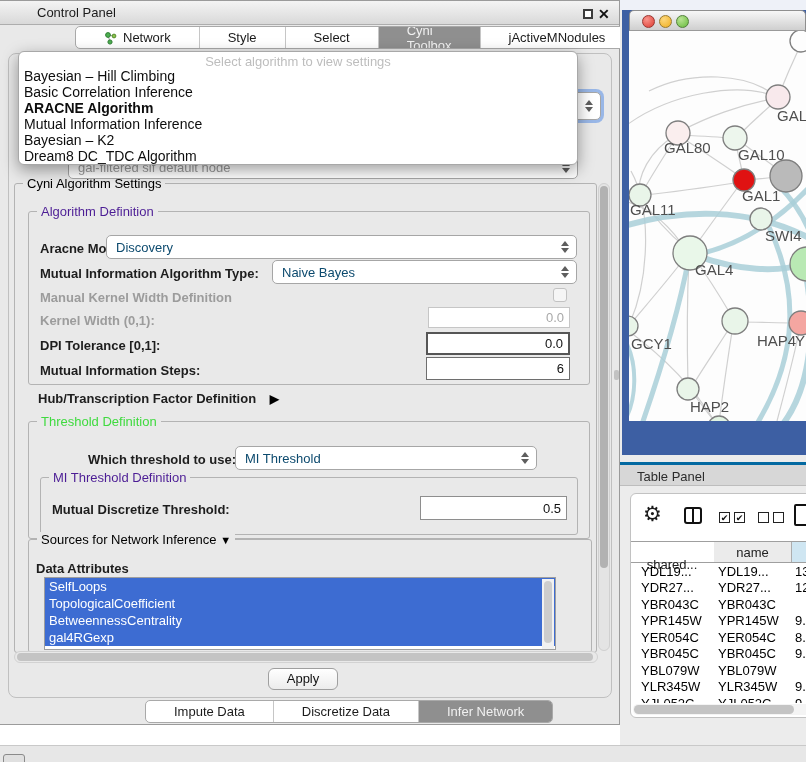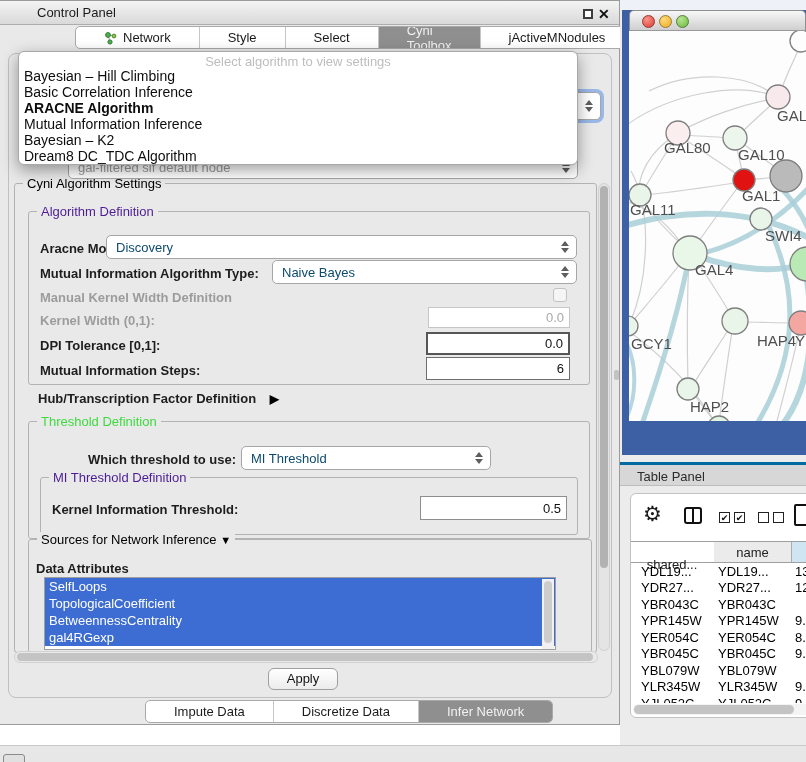--- a/index.html
+++ b/index.html
@@ -242,31 +242,31 @@
 
   <div class="hub-row">
     <span>Hub/Transcription Factor Definition</span>
     <span class="tri-right">▶</span>
   </div>
 
   <div class="fset" style="left:28px; top:420px; width:562px; height:118px;">
     <span class="legend green">Threshold Definition</span>
   </div>
   <div class="lbl" style="left:88px; top:451px;">Which threshold to use:</div>
-  <div class="combo" style="left:241px; top:445px; width:250px;text-align:right;">
+  <div class="combo" style="left:235px; top:445px; width:302px;text-align:right;">
     <span>MI Threshold</span>
     <span class="arrows">
         <span class="tri-up"></span>
         <span class="tri-dn"></span>
       </span>
   </div>
   <div class="fset" style="left:40px; top:476px; width:538px; height:58px;">
     <span class="legend blue">MI Threshold Definition</span>
   </div>
-  <div class="lbl" style="left:52px; top:501px;">Kernel Information Threshold:</div>
+  <div class="lbl" style="left:52px; top:501px;">Mutual Discretize Threshold:</div>
   <input class="field lite" style="left: 420px; top: 495px; width: 147px; height: 24px;" readonly="" value="0.5">
 
   <div class="fset" style="left:28px; top:538px; width:564px; height:114px;">
     <span class="legend">
       <span>Sources for Network Inference</span>
       <span style="font-size:11px;">▼</span>
     </span>
   </div>
   <div class="lbl" style="left:36px; top:560px;">Data Attributes</div>
   <div class="listbox">

